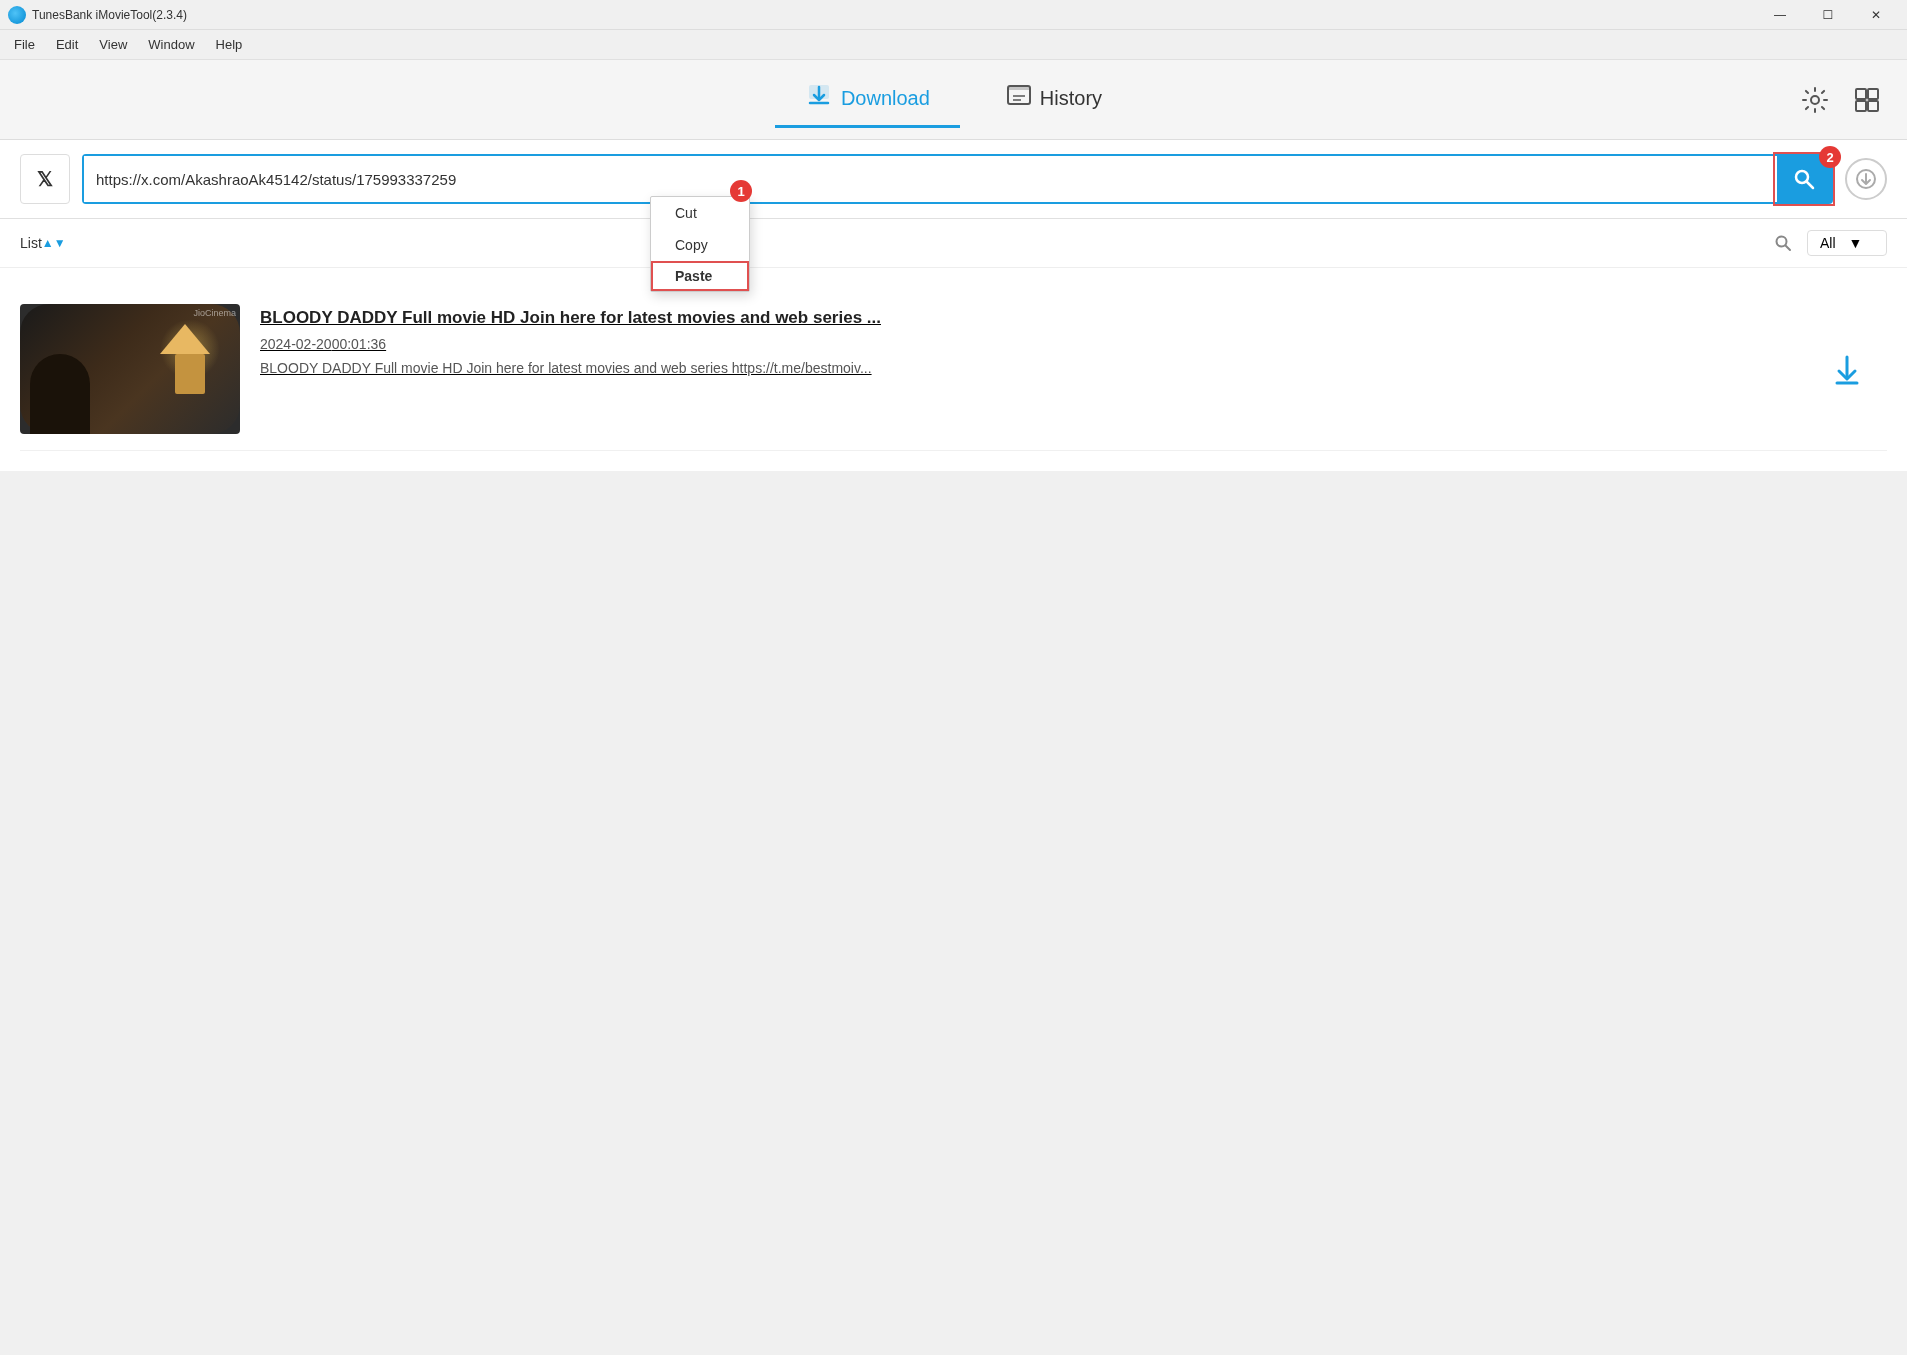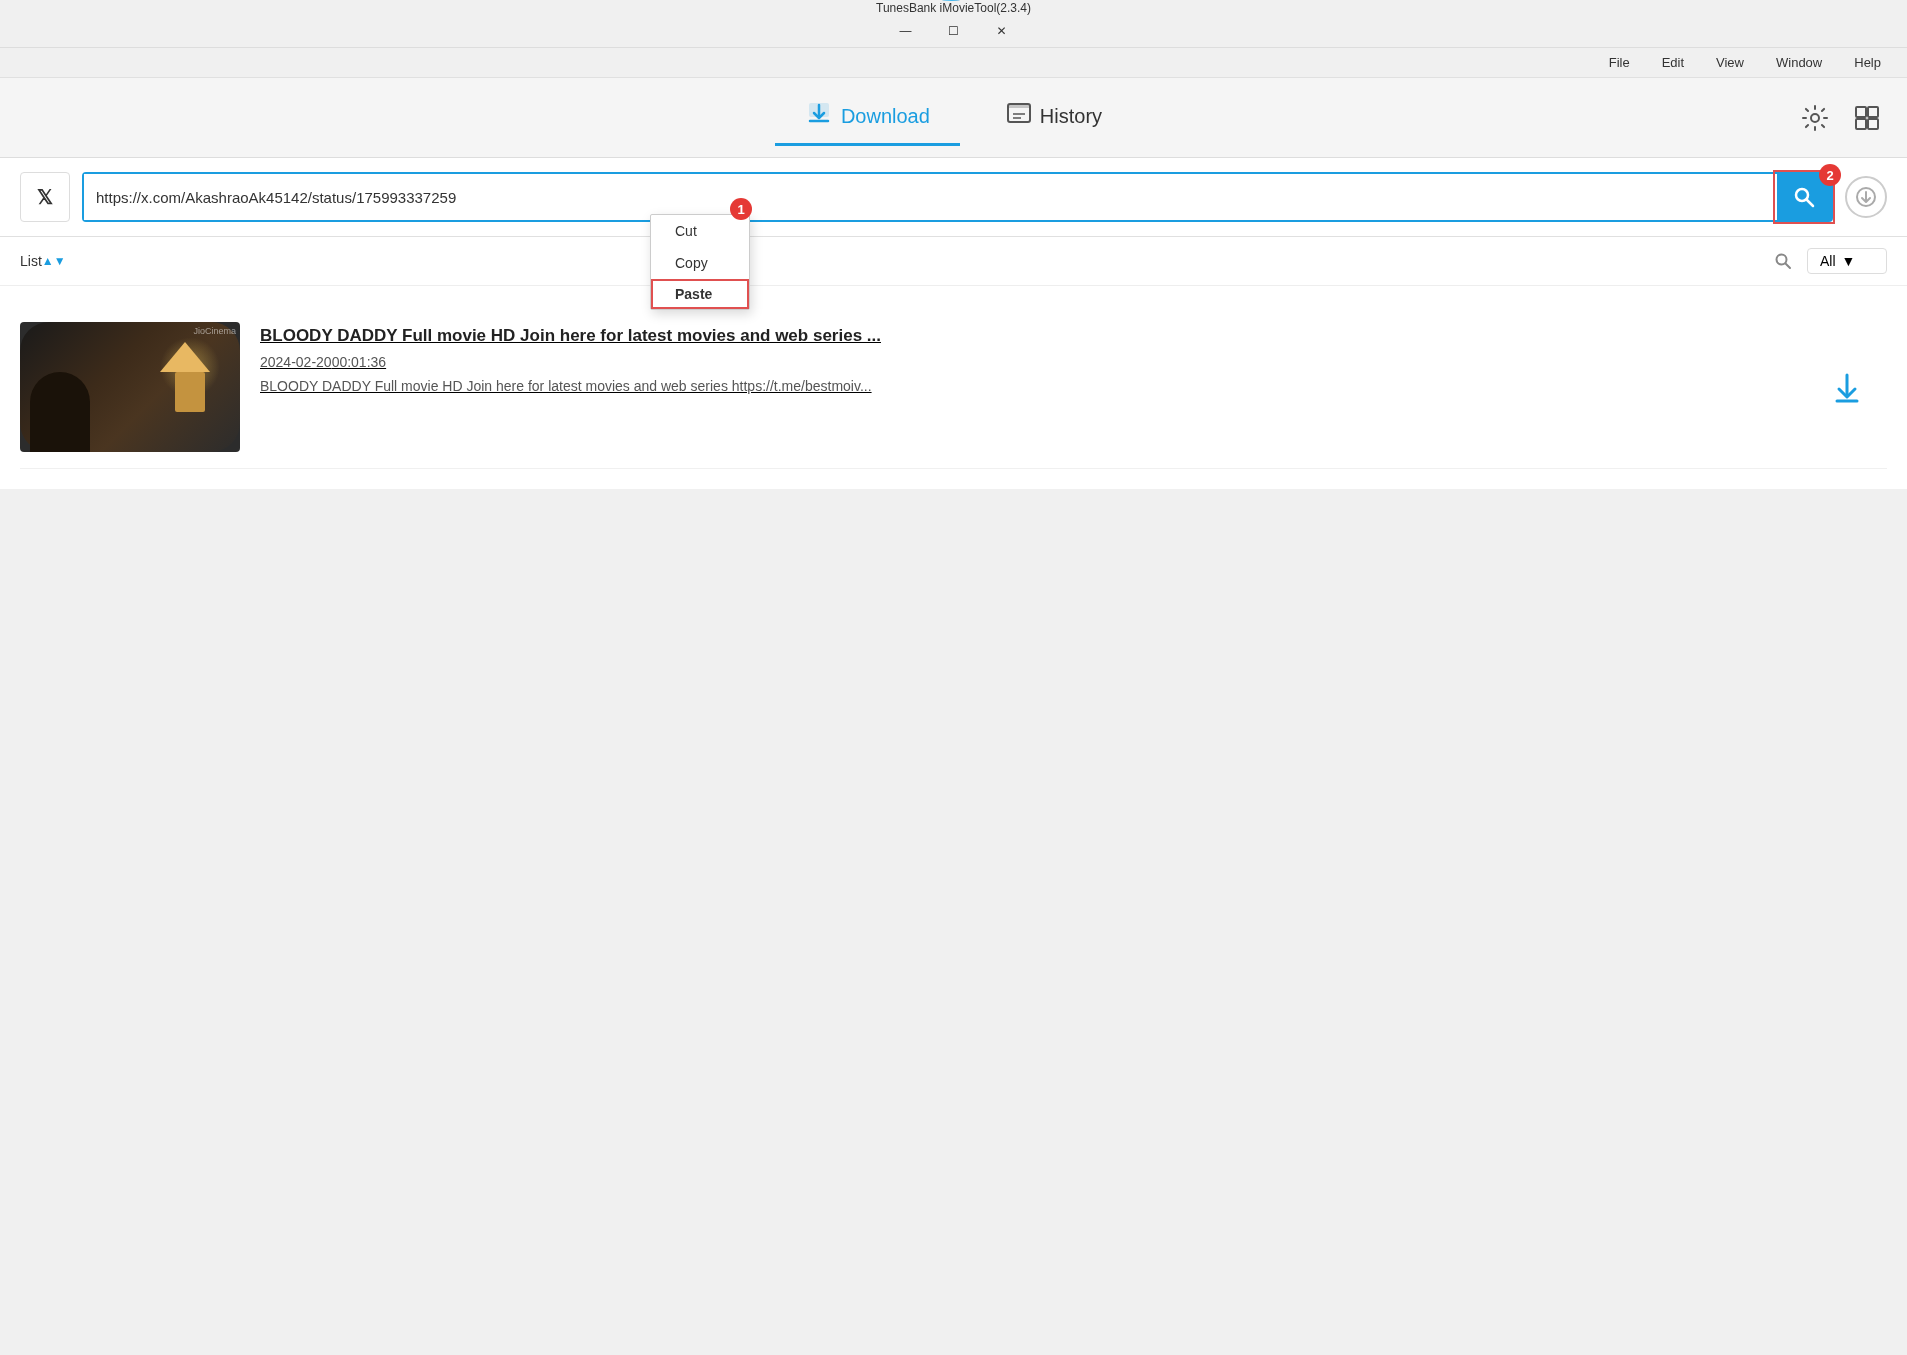--- a/index.html
+++ b/index.html
@@ -1,26 +1,25 @@
 <!DOCTYPE html>
 <html><head>
   <meta charset="utf-8">
   <style>
     * { margin: 0; padding: 0; box-sizing: border-box; }
     body { font-family: 'Segoe UI', Arial, sans-serif; background: #f0f0f0; width: 1907px; height: 1355px; overflow: hidden; user-select: none; }
 
     
     .title-bar {
       background: #f0f0f0;
-      height: 48px;
+      height: 30px;
       display: flex;
       align-items: center;
       padding: 0 8px;
       border-bottom: 1px solid #ddd;
-      flex-direction: column;
     }
     .title-bar-icon {
       width: 18px; height: 18px;
       background: radial-gradient(circle at 40% 40%, #4fc3f7, #0288d1);
       border-radius: 50%;
       margin-right: 6px;
       display: flex; align-items: center; justify-content: center;
     }
     .title-bar-text {
       font-size: 12px;
@@ -38,24 +37,23 @@
       display: flex; align-items: center; justify-content: center;
       font-size: 12px; color: #333;
     }
 
     
     .menu-bar {
       background: #f0f0f0;
       height: 30px;
       display: flex;
       align-items: center;
-      padding: 0 16px;
+      padding: 0 4px;
       border-bottom: 1px solid #e0e0e0;
-      gap: 12px;
-      justify-content: flex-end;
+      gap: 1px;
     }
     .menu-item {
       padding: 4px 10px;
       font-size: 13px;
       color: #333;
       cursor: pointer;
       border-radius: 3px;
     }
 
     
@@ -242,21 +240,21 @@
     .search-icon-btn {
       width: 32px; height: 32px;
       border: none; background: transparent;
       cursor: pointer;
       display: flex; align-items: center; justify-content: center;
       font-size: 16px; color: #888;
     }
     .all-dropdown {
       display: flex;
       align-items: center;
-      gap: 6px;
+      gap: 13px;
       padding: 4px 12px;
       border: 1px solid #ddd;
       border-radius: 4px;
       font-size: 14px;
       cursor: pointer;
       min-width: 80px;
     }
 
     
     .content-area {

